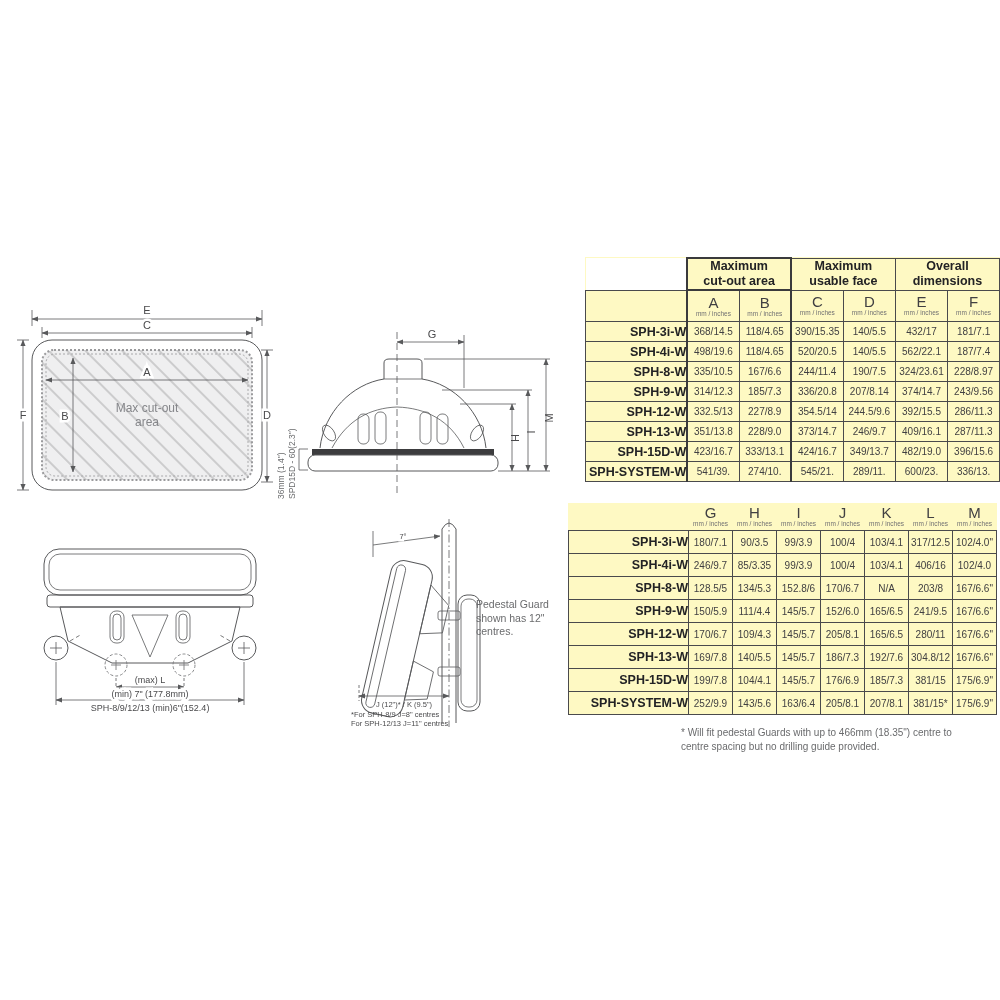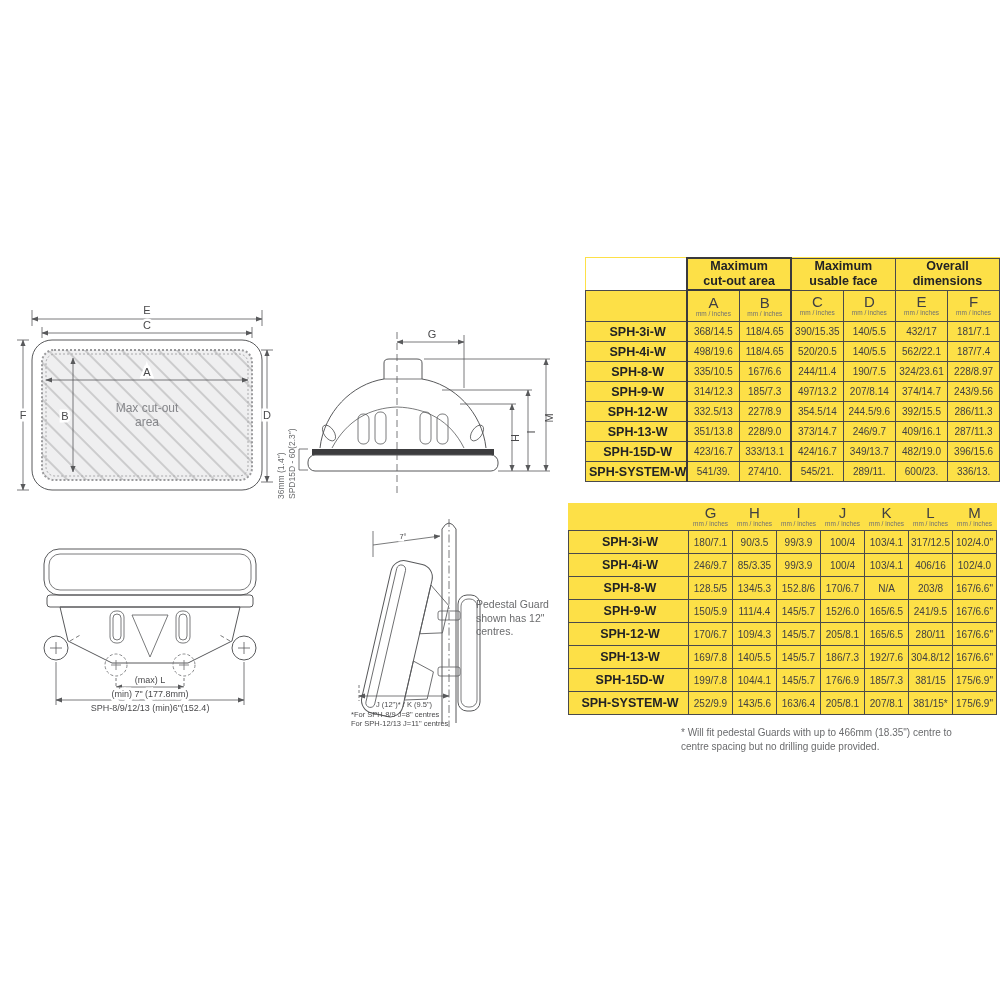--- a/index.html
+++ b/index.html
@@ -11,34 +11,34 @@
   .dimL{font-size:11px;}
   .dimS{font-size:9px;}
   .dimT{font-size:7.5px;}
   .wbg{paint-order:stroke;stroke:#ffffff;stroke-width:5px;}
   .areaTxt{font-size:12px;fill:#85868a;}
   .ln{stroke:#58595b;stroke-width:1;fill:none;}
   .lnT{stroke:#58595b;stroke-width:0.8;fill:none;}
   .lnD{stroke:#7b7c7e;stroke-width:0.9;fill:none;}
 
   
-  table{border-collapse:collapse;table-layout:fixed;background:#fde047;}
+  table{border-collapse:collapse;table-layout:fixed;background:#fef9c3;}
   .t1{position:absolute;left:585px;top:257px;}
   .t2{position:absolute;left:568px;top:503px;}
   .t1 th,.t1 td{border:1px solid #4a4a4c;padding:0;}
   .t2 tbody th,.t2 tbody td{border:1px solid #4a4a4c;padding:0;}
   .t2 .letters-row th{border:none;padding:0;}
   .group-row .blank{border:none;background:#fff;}
   .grp{font-weight:bold;font-size:12.5px;line-height:1.2;text-align:center;padding:5px 2px;color:#232325;}
   .grp-box{border:2.5px solid #3a3a3c !important;}
   .letters-row th{height:30px;vertical-align:middle;text-align:center;font-weight:normal;}
   .t2 .letters-row th{height:27px;}
   .letter{font-size:15px;line-height:1;color:#414042;}
   .unit{font-size:6.5px;line-height:1.2;color:#707072;}
-  tbody th.rowlbl{font-weight:bold;font-size:12.5px;text-align:center;padding-left:3px;color:#232325;white-space:nowrap;}
+  tbody th.rowlbl{font-weight:bold;font-size:12.5px;text-align:right;padding-left:3px;color:#232325;white-space:nowrap;}
   tbody td{font-size:10px;text-align:center;color:#414042;}
   .t1 tbody tr{height:20px;}
   .t2 tbody tr{height:23px;}
   .t1 tr.letters-row th:nth-child(2),.t1 tbody tr td:nth-child(2){border-left:2.5px solid #3a3a3c;}
   .t1 tr.letters-row th:nth-child(3),.t1 tbody tr td:nth-child(3){border-right:2.5px solid #3a3a3c;}
 
   .note{font-size:10.5px;color:#6a6b6d;line-height:1.3;}
   .footnote{font-size:10px;color:#6a6b6d;line-height:1.35;}
   .rot{transform:rotate(-90deg);transform-origin:center;font-size:8.5px;color:#6a6b6d;
        line-height:1.35;white-space:nowrap;text-align:left;}
@@ -271,21 +271,21 @@
         <td>167/6.6</td>
         <td>244/11.4</td>
         <td>190/7.5</td>
         <td>324/23.61</td>
         <td>228/8.97</td>
       </tr>
       <tr>
         <th class="rowlbl">SPH-9-W</th>
         <td>314/12.3</td>
         <td>185/7.3</td>
-        <td>497/13.2</td>
+        <td>336/20.8</td>
         <td>207/8.14</td>
         <td>374/14.7</td>
         <td>243/9.56</td>
       </tr>
       <tr>
         <th class="rowlbl">SPH-12-W</th>
         <td>332.5/13</td>
         <td>227/8.9</td>
         <td>354.5/14</td>
         <td>244.5/9.6</td>

